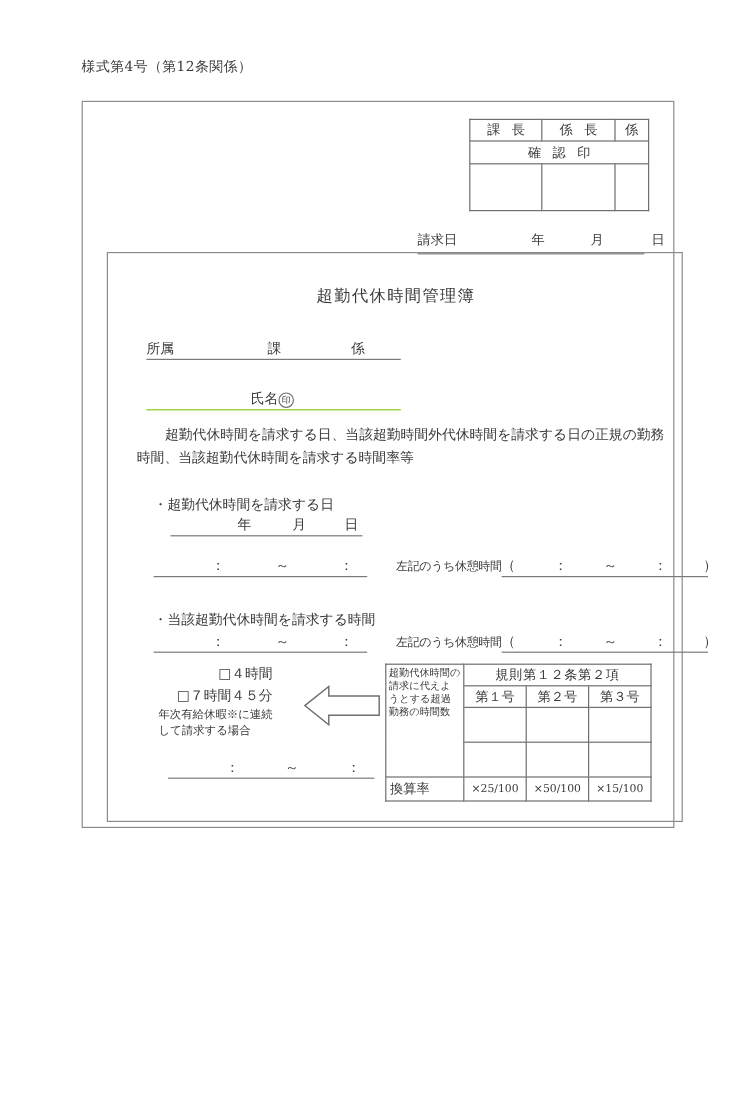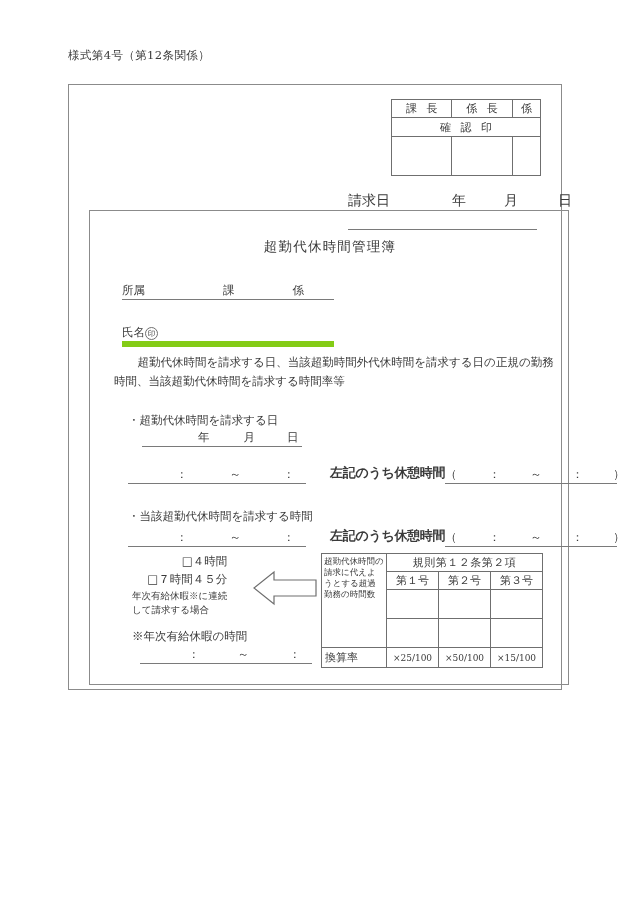--- a/index.html
+++ b/index.html
@@ -60,25 +60,25 @@
   .stamp-table .stamp-blank {
     height: 38px;
   }
 
   
   .request-date {
     position: absolute;
     left: 348px;
     top: 192px;
     width: 189px;
-    font-size: 14px;
-    display: flex;
-    align-items: flex-end;
-    border-bottom: 1px solid #7a7a7a;
-    padding-bottom: 19px;
+    font-size: 11px;
+    display: flex;
+    align-items: flex-end;
+    border-bottom: 1px solid #7a7a7a;
+    padding-bottom: 4px;
     box-sizing: border-box;
   }
   .request-date .rd-label { white-space: nowrap; }
   .request-date .rd-y { margin-left: 62px; }
   .request-date .rd-m { margin-left: 38px; }
   .request-date .rd-d { margin-left: 40px; }
 
   
   .content-box {
     position: absolute;
@@ -119,22 +119,22 @@
 
   
   .name-row {
     position: absolute;
     left: 32px;
     top: 114px;
     width: 212px;
     font-size: 11.5px;
     display: flex;
     align-items: flex-end;
-    justify-content: flex-start;
-    border-bottom: 6px solid #84cc16;
+    justify-content: center;
+    border-bottom: 1px solid #84cc16;
     padding-bottom: 1px;
     box-sizing: border-box;
   }
   .seal-mark {
     display: inline-block;
     width: 11px;
     height: 11px;
     border: 1px solid #6f6f6f;
     border-radius: 50%;
     font-size: 7.5px;
@@ -189,27 +189,26 @@
     padding-bottom: 1px;
     box-sizing: border-box;
     display: flex;
     align-items: flex-end;
   }
   .time-main .tm-c1 { margin-left: 48px; }
   .time-main .tm-tilde { margin-left: 42px; }
   .time-main .tm-c2 { margin-left: 42px; }
 
   .break-note {
-    font-size: 13px;
+    font-size: 10px;
     margin-left: 24px;
     margin-right: 0;
     padding-bottom: 2px;
     white-space: nowrap;
     letter-spacing: -0.3px;
-    font-weight: bold;
   }
   .break-paren {
     width: 172px;
     border-bottom: 1px solid #7a7a7a;
     padding-bottom: 1px;
     box-sizing: border-box;
     display: flex;
     align-items: flex-end;
     font-size: 11.5px;
   }
@@ -405,21 +404,20 @@
   </div>
 
   <div class="checkbox-block">
     <div class="cb-line">□４時間</div>
     <div class="cb-line">□７時間４５分</div>
     <div class="small-note">年次有給休暇※に連続</div>
     <div class="small-note">して請求する場合</div>
   </div>
 
   <div class="leave-block">
-    <div>※年次有給休暇の時間</div>
     <div class="lv-time">
       <span class="lt-c1">：</span>
       <span class="lt-tilde">～</span>
       <span class="lt-c2">：</span>
     </div>
   </div>
 
 </div>
 
 <div class="arrow-shape">

